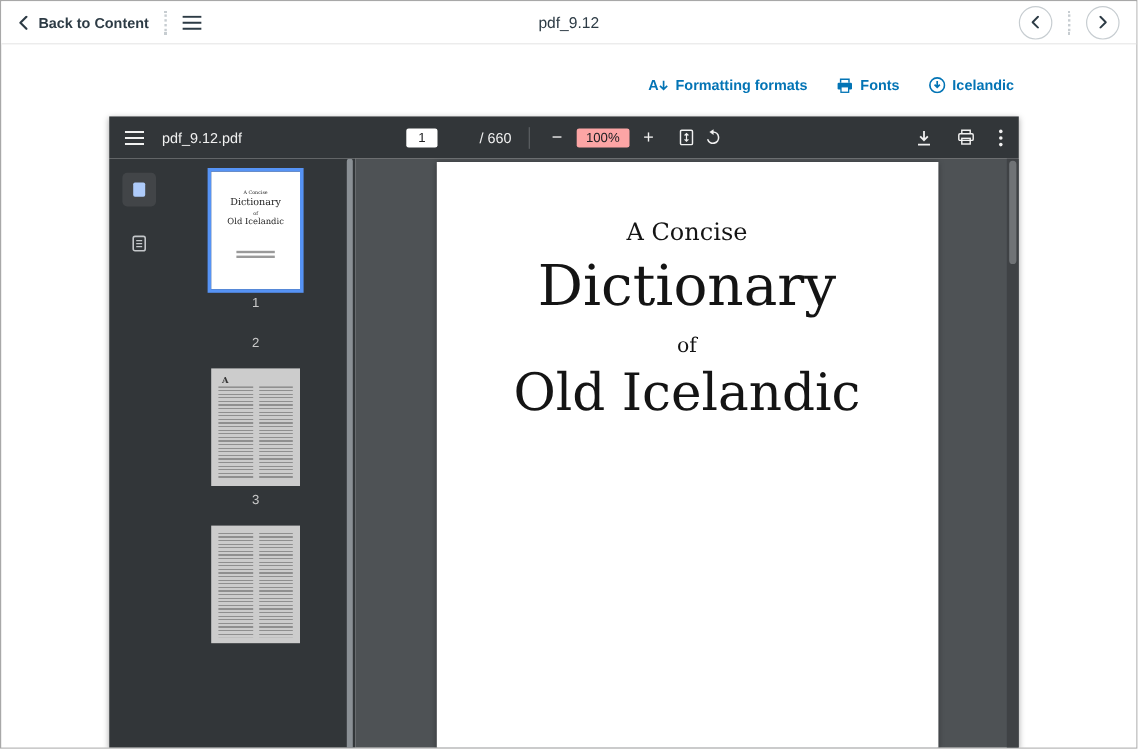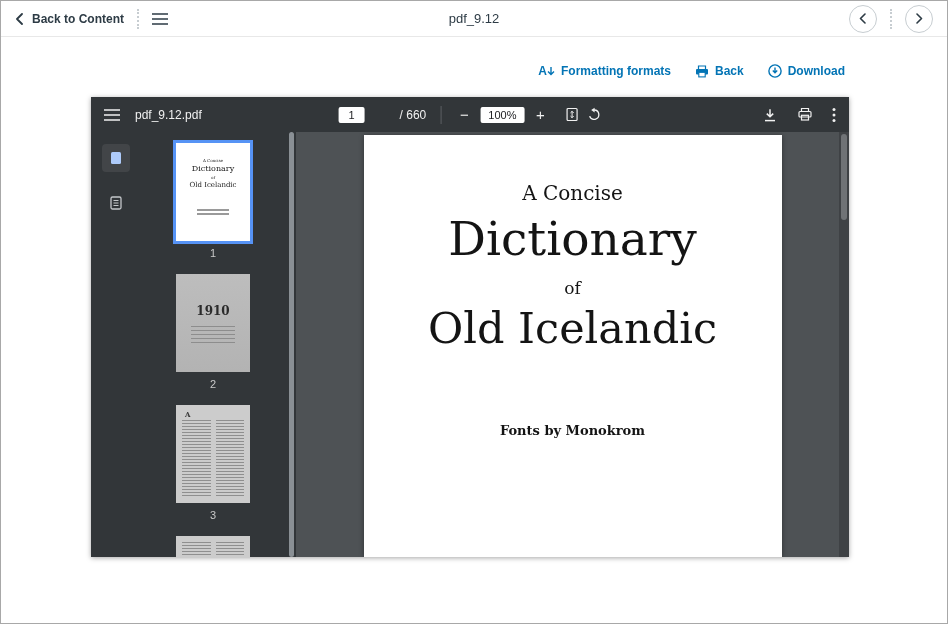--- a/index.html
+++ b/index.html
@@ -19,32 +19,32 @@
                 display:flex; align-items:center; justify-content:center; }
 
   
   .action-row { position:absolute; top:63px; right:102px; display:flex; align-items:center; gap:24px; }
   .action-link { display:flex; align-items:center; gap:6px; color:#0374B5; font-size:12px; font-weight:700;
                  text-decoration:none; cursor:pointer; }
   .ally-icon { display:flex; align-items:flex-end; }
   .ally-a { font-size:12px; font-weight:700; color:#0374B5; line-height:1; }
 
   
-  .pdf-viewer { position:absolute; left:90px; top:96px; width:758px; height:460px; display:flex; flex-direction:column;
+  .pdf-viewer { position:absolute; left:90px; top:96px; width:758px; height:528px; display:flex; flex-direction:column;
                 box-shadow:0 1px 5px rgba(0,0,0,.35); }
   .pdf-toolbar { flex:0 0 35px; background:#323639; display:flex; align-items:center; padding:0 13px; position:relative; z-index:3; }
   .pt-left { display:flex; align-items:center; gap:15px; }
   .pdf-filename { color:#f1f1f1; font-size:12px; }
   .pt-center { position:absolute; left:50%; transform:translateX(-50%); display:flex; align-items:center; gap:7px; }
   .page-input { width:26px; height:16px; border:none; border-radius:2px; background:#fff; color:#202124;
                 font-size:11px; text-align:center; font-family:"Liberation Sans",sans-serif; }
   .page-count { font-size:12px; color:#f1f1f1;margin-left:28px; }
   .toolbar-sep { width:1px; height:18px; background:#5c6063; margin:0 7px; }
   .zoom-btn { background:none; border:none; color:#f1f1f1; font-size:15px; width:18px; cursor:pointer; line-height:1; }
-  .zoom-box { background:#ffffff; color:#202124; font-size:11px; padding:2px 8px; border-radius:2px; }
+  .zoom-box { background:#fca5a5; color:#202124; font-size:11px; padding:2px 8px; border-radius:2px; }
   .pt-right { margin-left:auto; display:flex; align-items:center; gap:19px; }
 
   .pdf-body { flex:1; display:flex; min-height:0;justify-content:flex-end; }
 
   
   .sidebar { flex:0 0 205px; background:#323639; position:relative; overflow:hidden; }
   .rail { position:absolute; left:4px; top:12px; width:42px; display:flex; flex-direction:column; align-items:center; gap:17px; }
   .rail-btn { width:28px; height:28px; background:none; border:none; border-radius:4px; cursor:pointer;
               display:flex; align-items:center; justify-content:center; }
   .rail-btn.selected { background:rgba(255,255,255,.08); }
@@ -144,30 +144,30 @@
       <span>Formatting formats</span>
     </a>
     <a class="action-link">
       <span style="display:flex;">
         <svg width="14" height="13" viewBox="0 0 14 13">
             <path d="M3.5 4V1h7v3" stroke="#0374B5" stroke-width="1.2" fill="none"></path>
             <rect x="1" y="4" width="12" height="5.5" rx="1" fill="#0374B5"></rect>
             <rect x="3.8" y="7.3" width="6.4" height="4.6" fill="#fff" stroke="#0374B5" stroke-width="1.1"></rect>
           </svg>
       </span>
-      <span>Back</span>
+      <span>Fonts</span>
     </a>
     <a class="action-link">
       <span style="display:flex;">
         <svg width="14" height="14" viewBox="0 0 14 14">
             <circle cx="7" cy="7" r="6.1" stroke="#0374B5" stroke-width="1.4" fill="none"></circle>
             <path d="M7 3.4v5M4.8 6.5 7 8.7l2.2-2.2" stroke="#0374B5" stroke-width="1.4" fill="none"></path>
           </svg>
       </span>
-      <span>Download</span>
+      <span>Icelandic</span>
     </a>
   </div>
 
   <div class="pdf-viewer">
 
     <div class="pdf-toolbar">
       <div class="pt-left">
         <button class="icon-btn">
           <span style="display:flex;">
             <svg width="16" height="12" viewBox="0 0 16 12">
@@ -264,24 +264,20 @@
               <div class="mt-line4">Old Icelandic</div>
               <div class="mt-credits">
                   <span class="bar"></span>
                   <span class="bar"></span>
                 </div>
             </div>
             <div class="thumb-num">1</div>
           </div>
 
           <div class="thumb-item">
-            <div class="thumb-page thumb-scan">
-              <div class="scan-year">1910</div>
-              <div class="scan-lines"></div>
-            </div>
             <div class="thumb-num">2</div>
           </div>
 
           <div class="thumb-item">
             <div class="thumb-page thumb-text">
               <div class="tt-header">A</div>
               <div class="tt-cols">
                   <div class="tt-col"></div>
                   <div class="tt-col"></div>
                 </div>
@@ -304,21 +300,20 @@
         <div class="sidebar-scroll"></div>
       </aside>
 
       <div class="content">
         <div class="pdf-page">
           <div class="pg-subtitle">A Concise</div>
           <div class="pg-title1">Dictionary</div>
           <div class="pg-of">of</div>
           <div class="pg-title2">Old Icelandic</div>
           <div class="pg-credits">
-            <div>Fonts by Monokrom</div>
           </div>
         </div>
         <div class="main-scroll">
           <div class="main-scroll-thumb"></div>
         </div>
       </div>
 
     </div>
   </div>
 </div>

